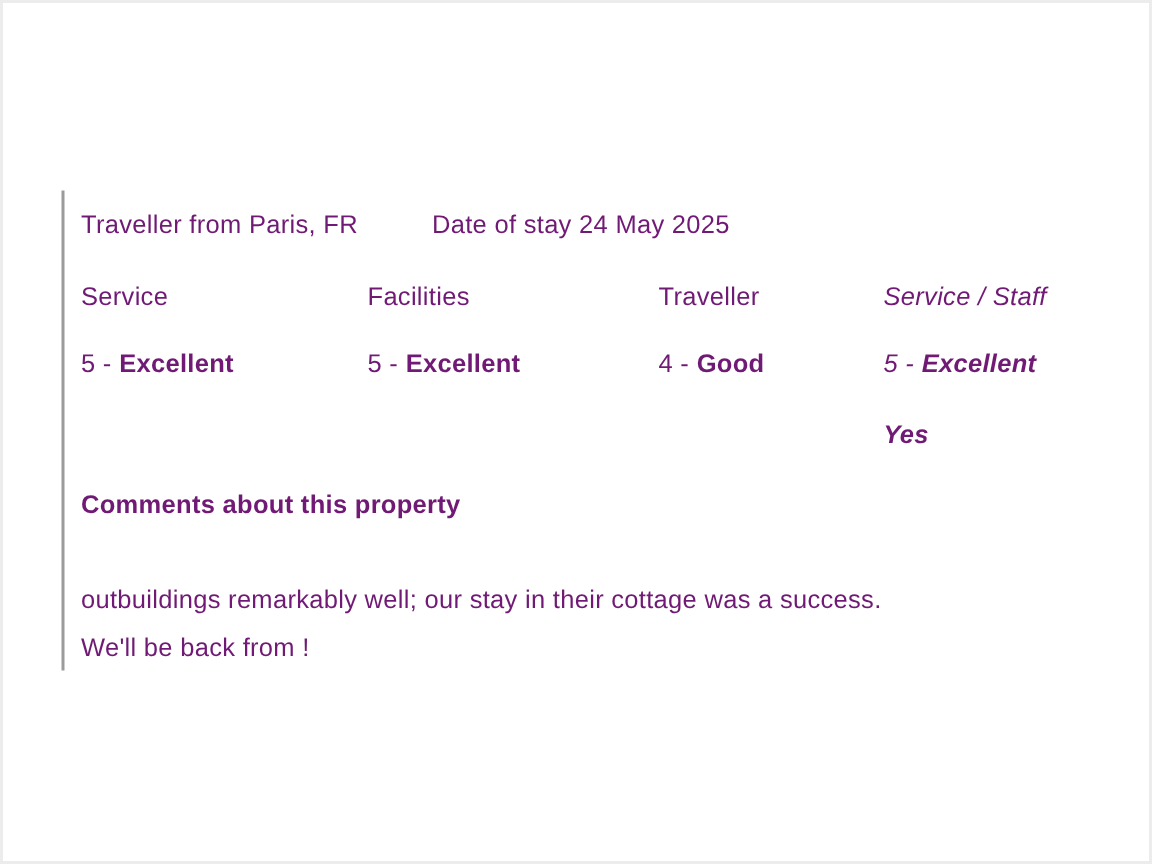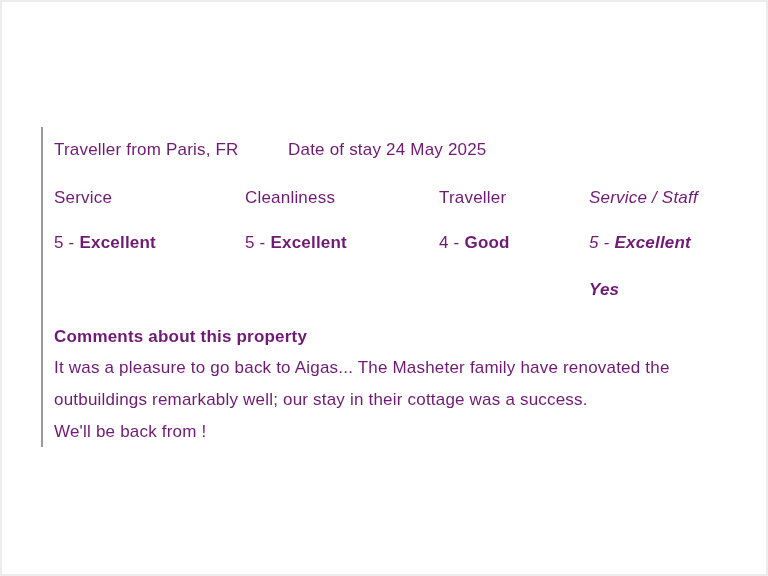--- a/index.html
+++ b/index.html
@@ -55,29 +55,28 @@
 <body>
 
 <main class="page">
 
   <span class="vline"></span>
 
   <span class="t x0 y-meta">Traveller from Paris, FR</span>
   <span class="t xd y-meta">Date of stay 24 May 2025</span>
 
   <span class="t x0 y-head">Service</span>
-  <span class="t x1 y-head">Cleanliness</span>
+  <span class="t x1 y-head">Facilities</span>
   <span class="t x2 y-head">Traveller</span>
   <span class="t x3 y-head">Service / Staff</span>
 
   <span class="t x0 y-rate rating"><span>5 -</span><span class="val">Excellent</span></span>
   <span class="t x1 y-rate rating"><span>5 -</span><span class="val">Excellent</span></span>
   <span class="t x2 y-rate rating"><span>4 -</span><span class="val">Good</span></span>
   <span class="t x3 y-rate rating"><span>5 -</span><span class="val">Excellent</span></span>
 
   <span class="t x3 y-rec b">Yes</span>
 
   <span class="t x0 y-ch b">Comments about this property</span>
-  <span class="t x0 y-l1">It was a pleasure to go back to Aigas... The Masheter family have renovated the</span>
   <span class="t x0 y-l2">outbuildings remarkably well; our stay in their cottage was a success.</span>
   <span class="t x0 y-l3">We'll be back from !</span>
 
 </main>
 
 </body></html>

